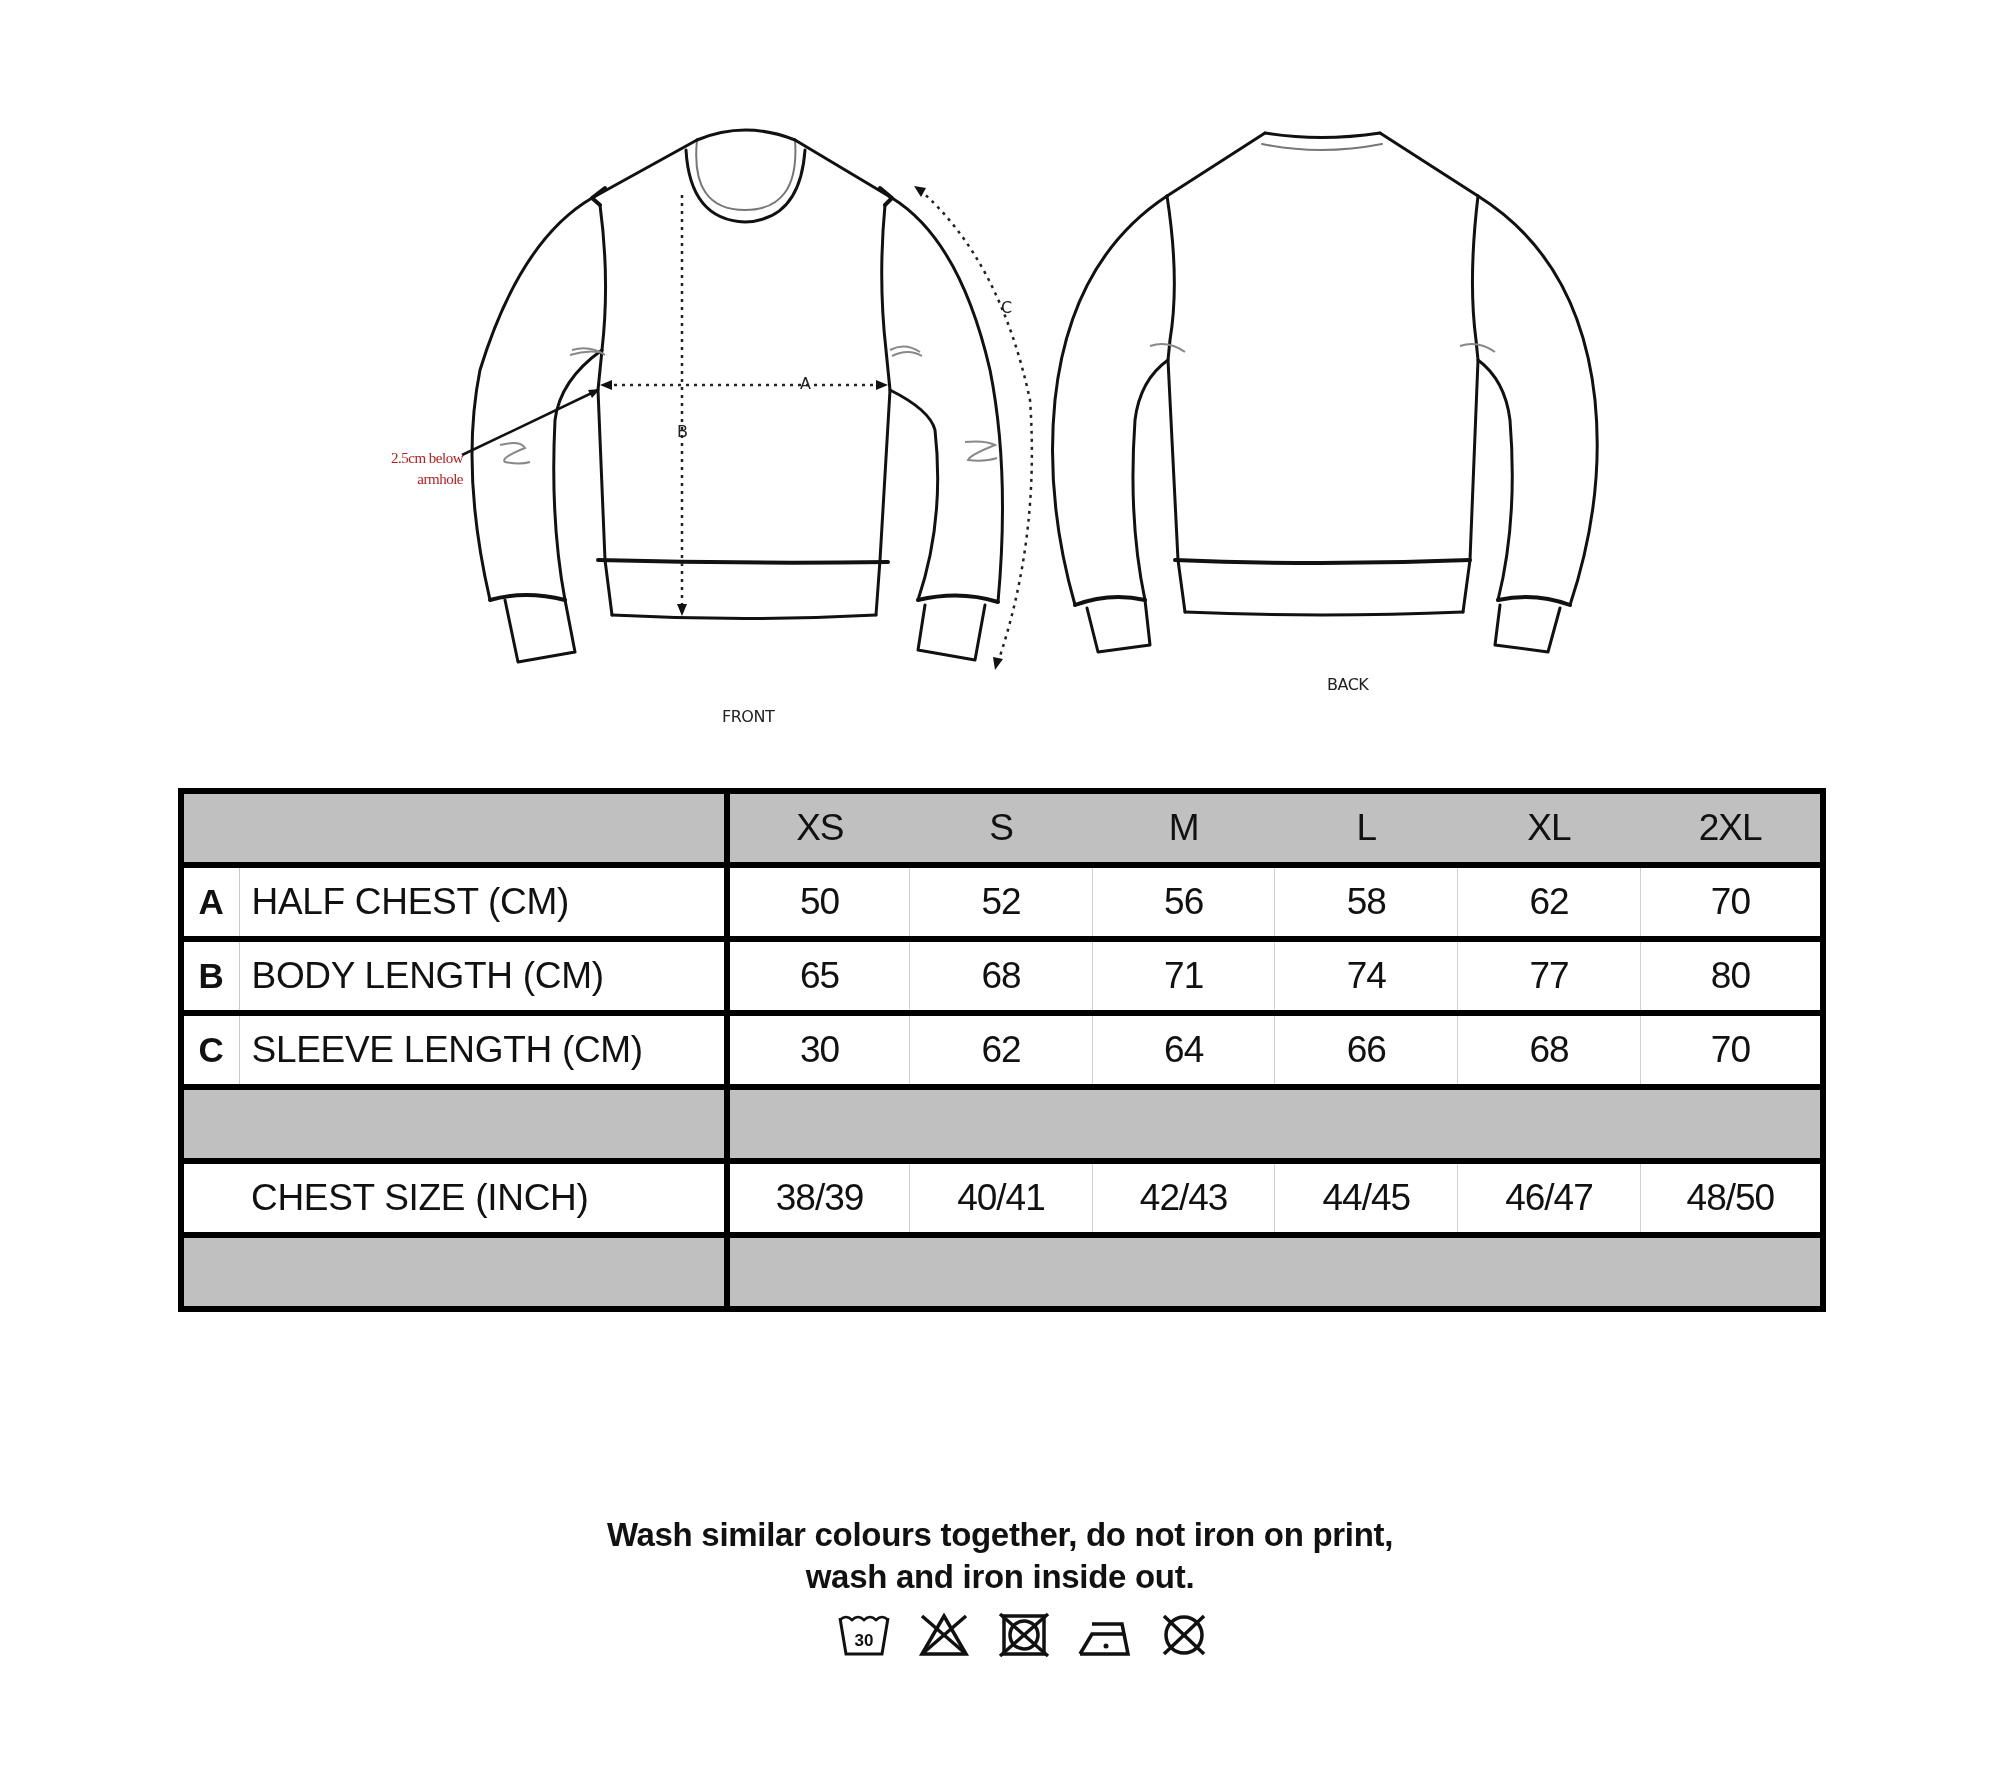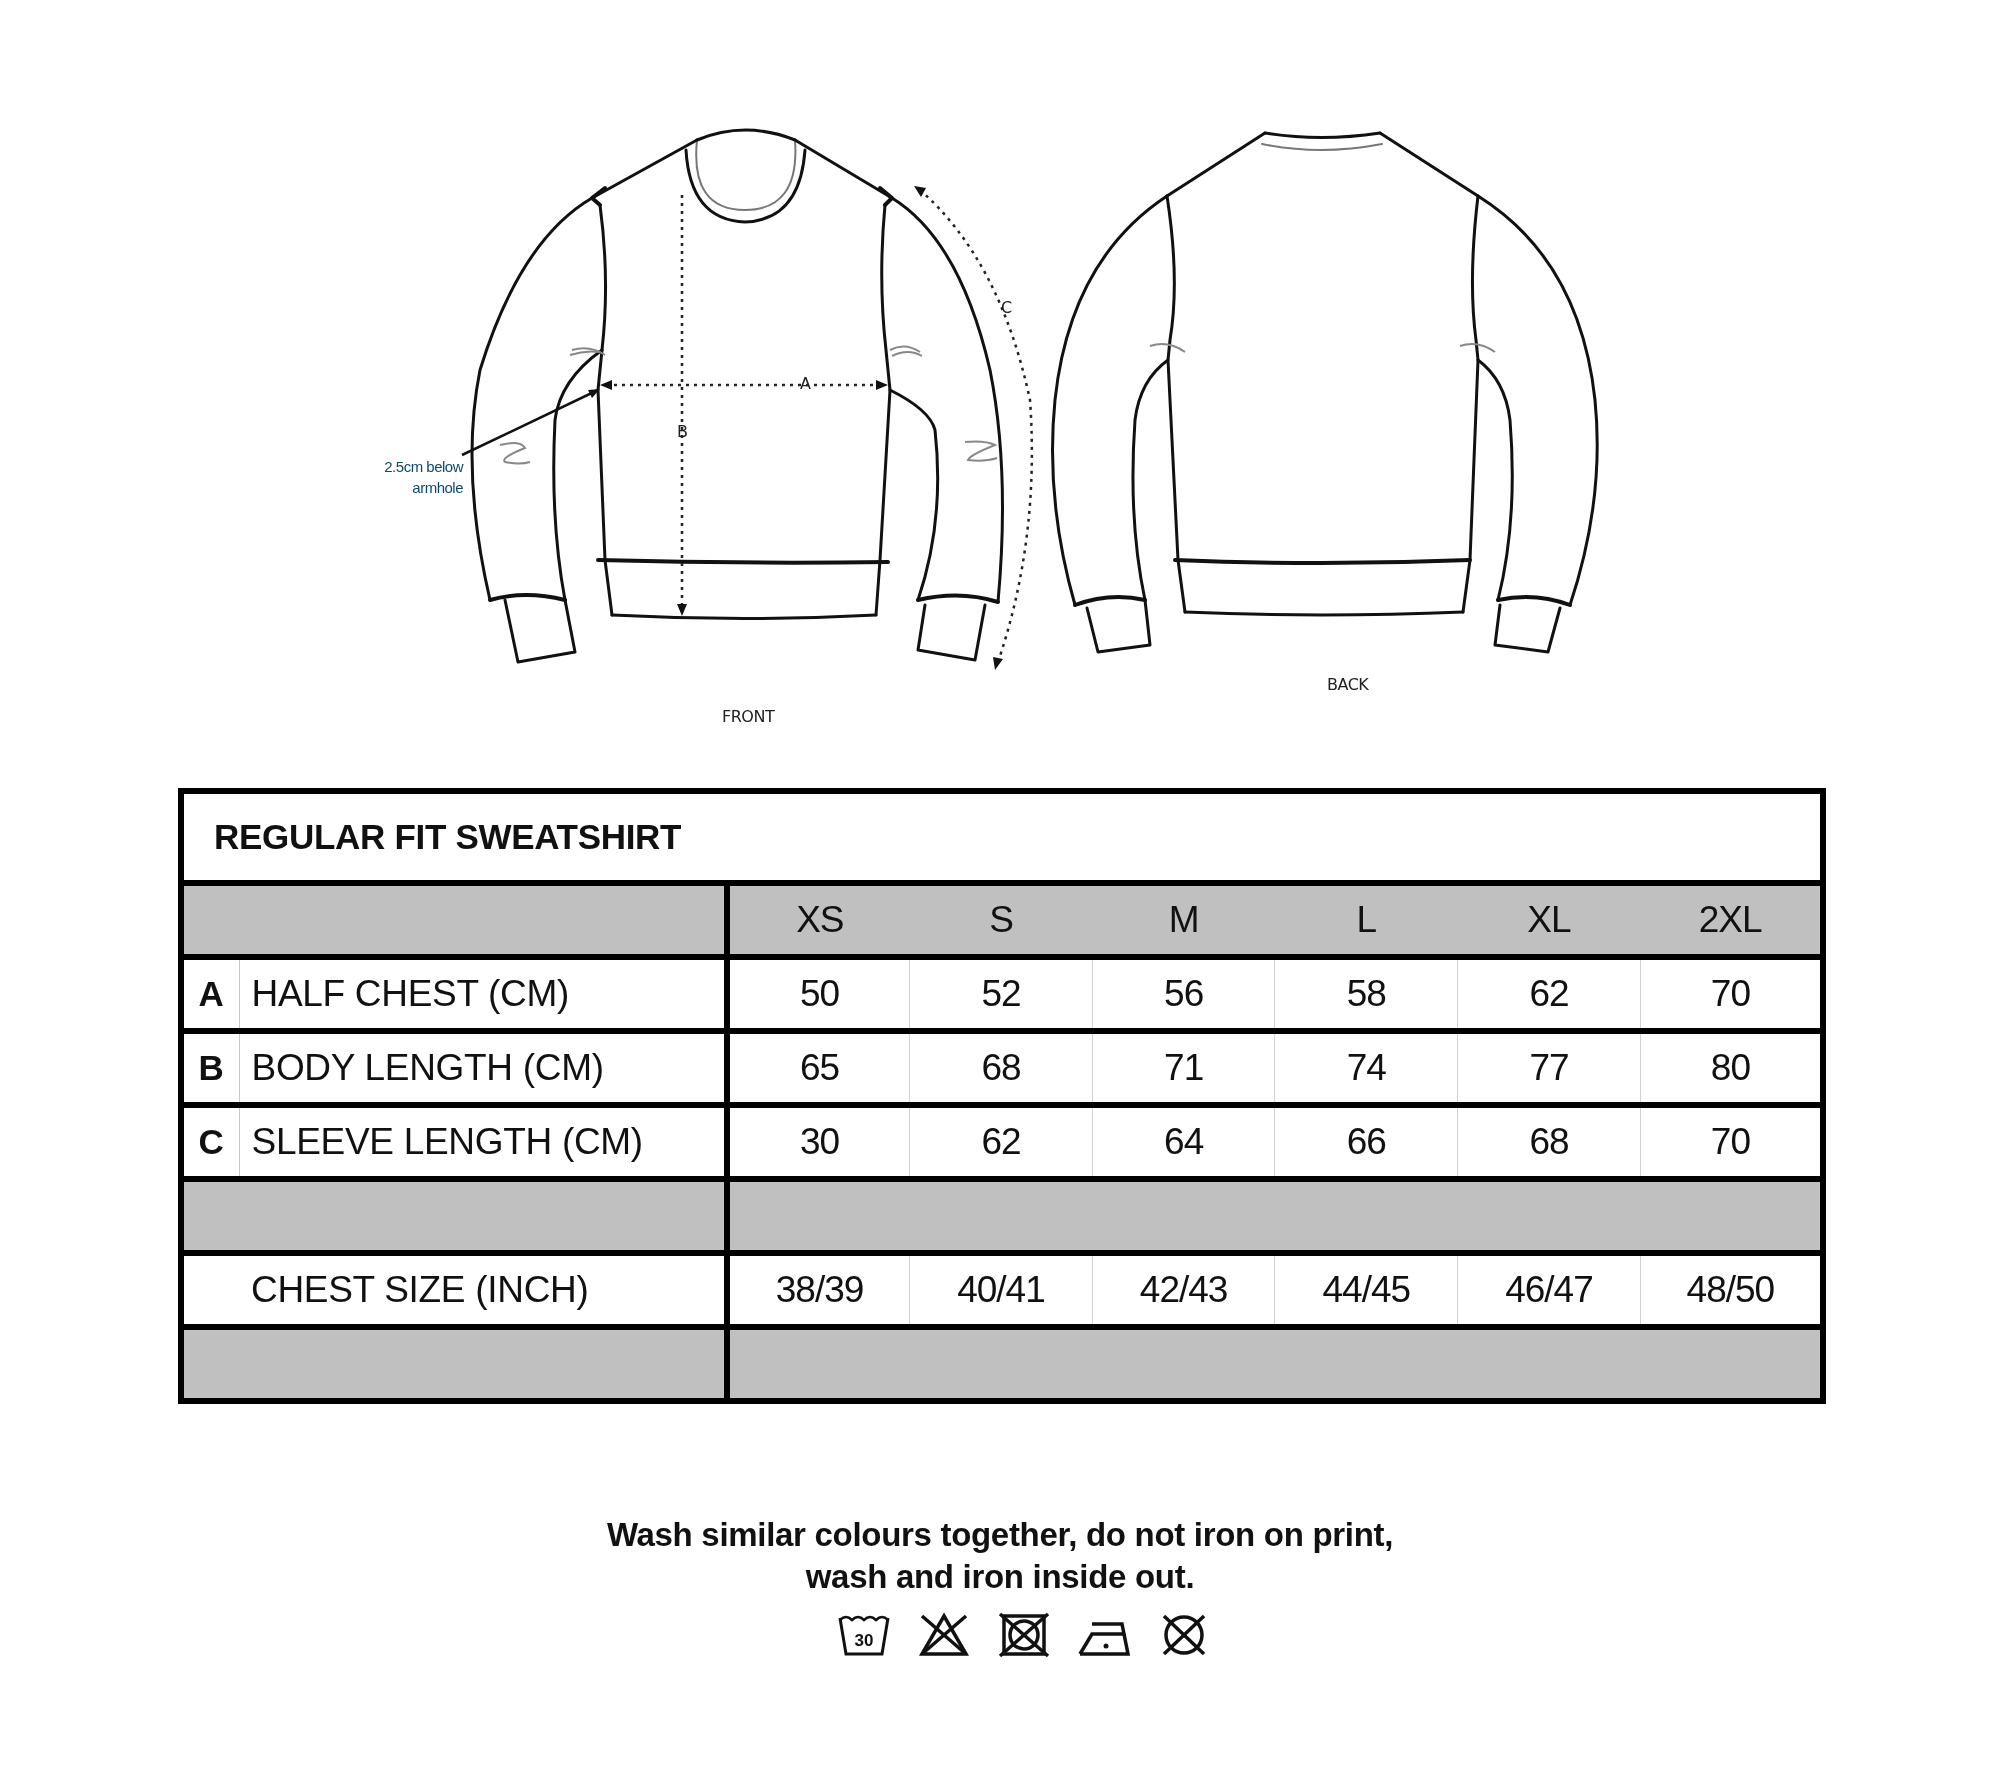--- a/index.html
+++ b/index.html
@@ -1,20 +1,20 @@
 <!DOCTYPE html>
 <html><head>
 <meta charset="utf-8">
 <style>
   html, body { margin: 0; padding: 0; background: #ffffff; }
   body { width: 2000px; height: 1767px; position: relative; overflow: hidden; font-family: "Liberation Sans", sans-serif; color: #111; }
   .sketch { position: absolute; left: 0; top: 0; width: 2000px; height: 760px; }
   .sketch svg { position: absolute; left: 0; top: 0; }
   .diag-label { position: absolute; font-family: "DejaVu Sans", sans-serif; font-size: 16px; color: #222; letter-spacing: -0.5px; }
-  .note-label { position: absolute; font-family: Liberation Sans, sans-serif; font-size: 15px; color: #0c4a6e; text-align: right; line-height: 21px; letter-spacing: -0.5px; margin-top: 8px; }
+  .note-label { position: absolute; font-family: Liberation Serif, serif; font-size: 15px; color: #b91c1c; text-align: right; line-height: 21px; letter-spacing: -0.5px; }
 
   table.size { position: absolute; left: 178px; top: 788px; width: 1648px; border-collapse: collapse; border: 6px solid #000; table-layout: fixed; }
   table.size td { padding: 0; height: 68px; font-size: 37px; border-top: 6px solid #000; border-bottom: 6px solid #000; }
   .title-cell { background: #fff; font-weight: bold; font-size: 35px !important; padding-left: 30px !important; height: 86px !important; letter-spacing: -0.3px; }
   .gray { background: #c0c0c0; }
   .letter { width: 58px; text-align: center; font-weight: bold; font-size: 35px !important; border-right: 1px solid #c8c8c8; }
   .label { padding-left: 12px !important; border-right: 6px solid #000; letter-spacing: -0.3px; }
   .val { text-align: center; border-left: 1px solid #d0d0d0; letter-spacing: -1px; }
   .val.first { border-left: none; }
   .hdr { text-align: center; letter-spacing: -1px; }
@@ -122,23 +122,20 @@
     <col style="width:58px">
       <col style="width:488px">
     <col>
       <col>
       <col>
       <col>
       <col>
       <col>
   </colgroup>
   <tbody>
-      <tr>
-    <td colspan="8" class="title-cell">REGULAR FIT SWEATSHIRT</td>
-  </tr>
   <tr class="gray">
     <td colspan="2" class="left-blank"></td>
     <td class="hdr">XS</td>
     <td class="hdr">S</td>
     <td class="hdr">M</td>
     <td class="hdr">L</td>
     <td class="hdr">XL</td>
     <td class="hdr">2XL</td>
   </tr>
   <tr>

